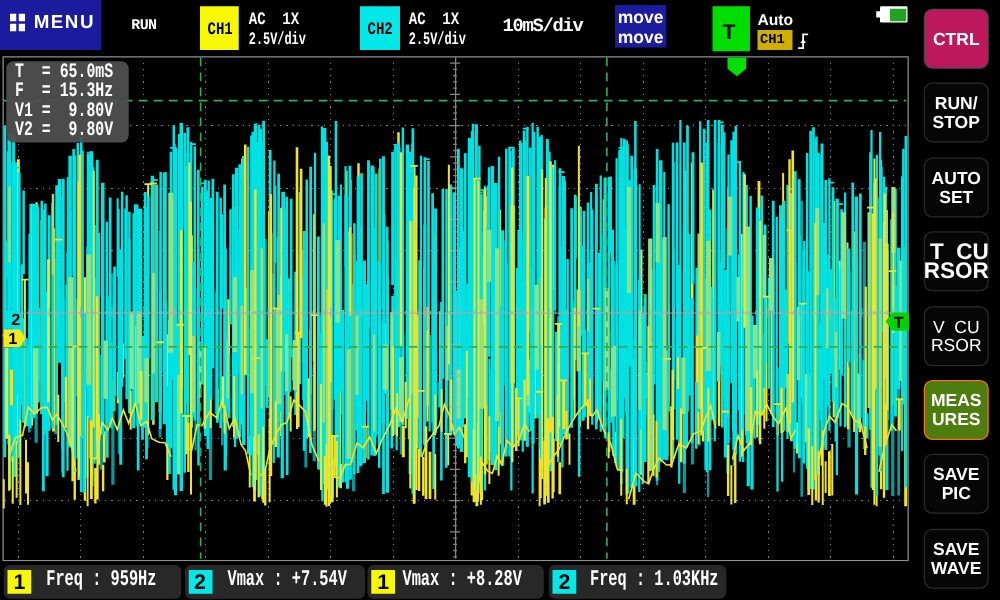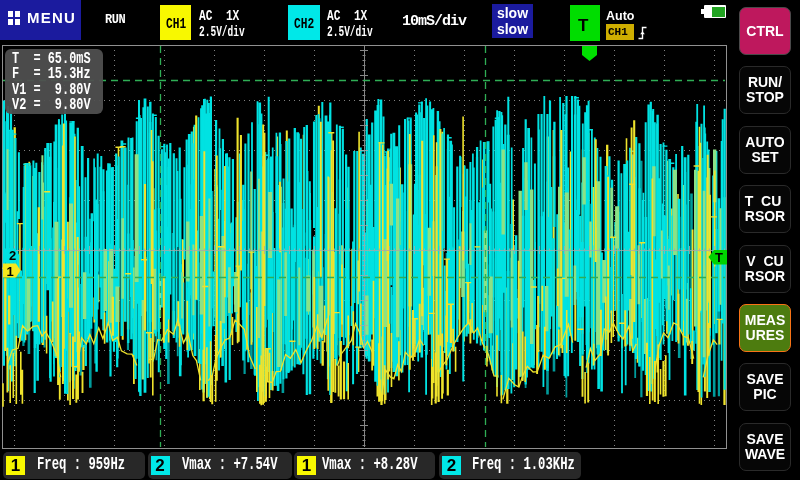--- a/index.html
+++ b/index.html
@@ -85,40 +85,40 @@
   <div class="abs" style="left:160px;top:5px;width:31px;height:35px;background:#f8f800"></div>
   <div class="abs mono b" style="left:166px;top:16px;font-size:14px;color:#000;transform:scaleX(0.8);transform-origin:0 0">CH1</div>
   <div class="abs mono b w" style="left:199px;top:8px;font-size:14px;transform:scaleX(0.8);transform-origin:0 0">AC&nbsp;&nbsp;1X</div>
   <div class="abs mono b w" style="left:199px;top:24px;font-size:14px;transform:scaleX(0.68);transform-origin:0 0">2.5V/div</div>
   <div class="abs" style="left:288px;top:5px;width:32px;height:35px;background:#00e8e8"></div>
   <div class="abs mono b" style="left:294px;top:16px;font-size:14px;color:#000;transform:scaleX(0.8);transform-origin:0 0">CH2</div>
   <div class="abs mono b w" style="left:327px;top:8px;font-size:14px;transform:scaleX(0.8);transform-origin:0 0">AC&nbsp;&nbsp;1X</div>
   <div class="abs mono b w" style="left:327px;top:24px;font-size:14px;transform:scaleX(0.68);transform-origin:0 0">2.5V/div</div>
   <div class="abs mono b w" style="left:402px;top:13px;font-size:15px;letter-spacing:-1px">10mS/div</div>
   <div class="abs" style="left:492px;top:4px;width:41px;height:34px;background:#1b1b9e"></div>
-  <div class="abs sans b w" style="left:494px;top:5px;width:37px;font-size:14px;line-height:16px;text-align:center">slow slow</div>
+  <div class="abs sans b w" style="left:494px;top:5px;width:37px;font-size:14px;line-height:16px;text-align:center">move move</div>
   <div class="abs" style="left:570px;top:5px;width:30px;height:36px;background:#00dd00"></div>
   <div class="abs sans b" style="left:578px;top:16px;font-size:17px;color:#000">T</div>
   <div class="abs sans b w" style="left:606px;top:9px;font-size:12.5px">Auto</div>
   <div class="abs" style="left:606px;top:24px;width:28px;height:16px;background:#cfae00"></div>
   <div class="abs mono b" style="left:608px;top:26px;font-size:11px;color:#000">CH1</div>
   <svg class="abs" style="left:636px;top:26px" width="13" height="14" viewBox="0 0 13 14">
     <path d="M2.5 12.5 H6.5 V1.5 H10.5" stroke="#fff" stroke-width="1.4" fill="none"></path>
     <polygon points="4.2,8.3 8.8,8.3 6.5,5.2" fill="#fff"></polygon>
   </svg>
   <div class="abs" style="left:704px;top:5px;width:22px;height:13px;background:#fff;border-radius:1px"></div>
   <div class="abs" style="left:701px;top:9px;width:3px;height:5px;background:#fff"></div>
   <div class="abs" style="left:712px;top:6.5px;width:13px;height:10px;background:#21a321"></div>
 </div>
 
 <div class="abs" style="left:739px;top:7.0px;width:52px;height:48px;background:#be185d;border:1px solid #4a4a4a;border-radius:7px;color:#fff;font-weight:bold;font-size:14px;line-height:15px;display:flex;align-items:center;justify-content:center;text-align:center">CTRL</div>
 <div class="abs" style="left:739px;top:66.4px;width:52px;height:48px;background:#060606;border:1px solid #2a2a2a;border-radius:7px;color:#fff;font-weight:bold;font-size:14px;line-height:15px;display:flex;align-items:center;justify-content:center;text-align:center">RUN/<br>STOP</div>
 <div class="abs" style="left:739px;top:125.8px;width:52px;height:48px;background:#060606;border:1px solid #2a2a2a;border-radius:7px;color:#fff;font-weight:bold;font-size:14px;line-height:15px;display:flex;align-items:center;justify-content:center;text-align:center">AUTO<br>SET</div>
-<div class="abs" style="left:739px;top:185.2px;width:52px;height:48px;background:#060606;border:1px solid #2a2a2a;border-radius:7px;color:#fff;font-weight:bold;font-size:14px;line-height:15px;display:flex;align-items:center;justify-content:center;text-align:left">T&nbsp;&nbsp;CU<br>RSOR</div>
-<div class="abs" style="left:739px;top:244.6px;width:52px;height:48px;background:#060606;border:1px solid #2a2a2a;border-radius:7px;color:#fff;font-weight:bold;font-size:14px;line-height:15px;display:flex;align-items:center;justify-content:center;text-align:center">V&nbsp;&nbsp;CU<br>RSOR</div>
+<div class="abs" style="left:739px;top:185.2px;width:52px;height:48px;background:#060606;border:1px solid #2a2a2a;border-radius:7px;color:#fff;font-weight:bold;font-size:18px;line-height:15px;display:flex;align-items:center;justify-content:center;text-align:right">T&nbsp;&nbsp;CU<br>RSOR</div>
+<div class="abs" style="left:739px;top:244.6px;width:52px;height:48px;background:#060606;border:1px solid #2a2a2a;border-radius:7px;color:#fff;font-weight:normal;font-size:14px;line-height:15px;display:flex;align-items:center;justify-content:center;text-align:center">V&nbsp;&nbsp;CU<br>RSOR</div>
 <div class="abs" style="left:739px;top:304.0px;width:52px;height:48px;background:#4d7c0f;border:1px solid #f97316;border-radius:7px;color:#fff;font-weight:bold;font-size:14px;line-height:15px;display:flex;align-items:center;justify-content:center;text-align:center">MEAS<br>URES</div>
 <div class="abs" style="left:739px;top:363.4px;width:52px;height:48px;background:#060606;border:1px solid #2a2a2a;border-radius:7px;color:#fff;font-weight:bold;font-size:14px;line-height:15px;display:flex;align-items:center;justify-content:center;text-align:center">SAVE<br>PIC</div>
 <div class="abs" style="left:739px;top:422.8px;width:52px;height:48px;background:#060606;border:1px solid #2a2a2a;border-radius:7px;color:#fff;font-weight:bold;font-size:14px;line-height:15px;display:flex;align-items:center;justify-content:center;text-align:center">SAVE<br>WAVE</div>
 
 <div class="abs" style="left:0;top:449px;width:736px;height:31px;background:#000">
 <div class="abs" style="left:3px;top:3px;width:141.5px;height:27px;background:#282828;border-radius:5px"></div>
 <div class="abs" style="left:6px;top:7px;width:19px;height:19px;background:#f8f800;color:#000;font-weight:bold;font-size:17px;font-family:'Liberation Sans',sans-serif;display:flex;align-items:center;justify-content:center">1</div>
 <div class="abs mono b w" style="left:37px;top:5px;font-size:18px;transform:scaleX(0.68);transform-origin:0 0">Freq&nbsp;:&nbsp;959Hz</div>
 <div class="abs" style="left:147.5px;top:3px;width:144px;height:27px;background:#282828;border-radius:5px"></div>
 <div class="abs" style="left:150.5px;top:7px;width:19px;height:19px;background:#00e8e8;color:#000;font-weight:bold;font-size:17px;font-family:'Liberation Sans',sans-serif;display:flex;align-items:center;justify-content:center">2</div>

